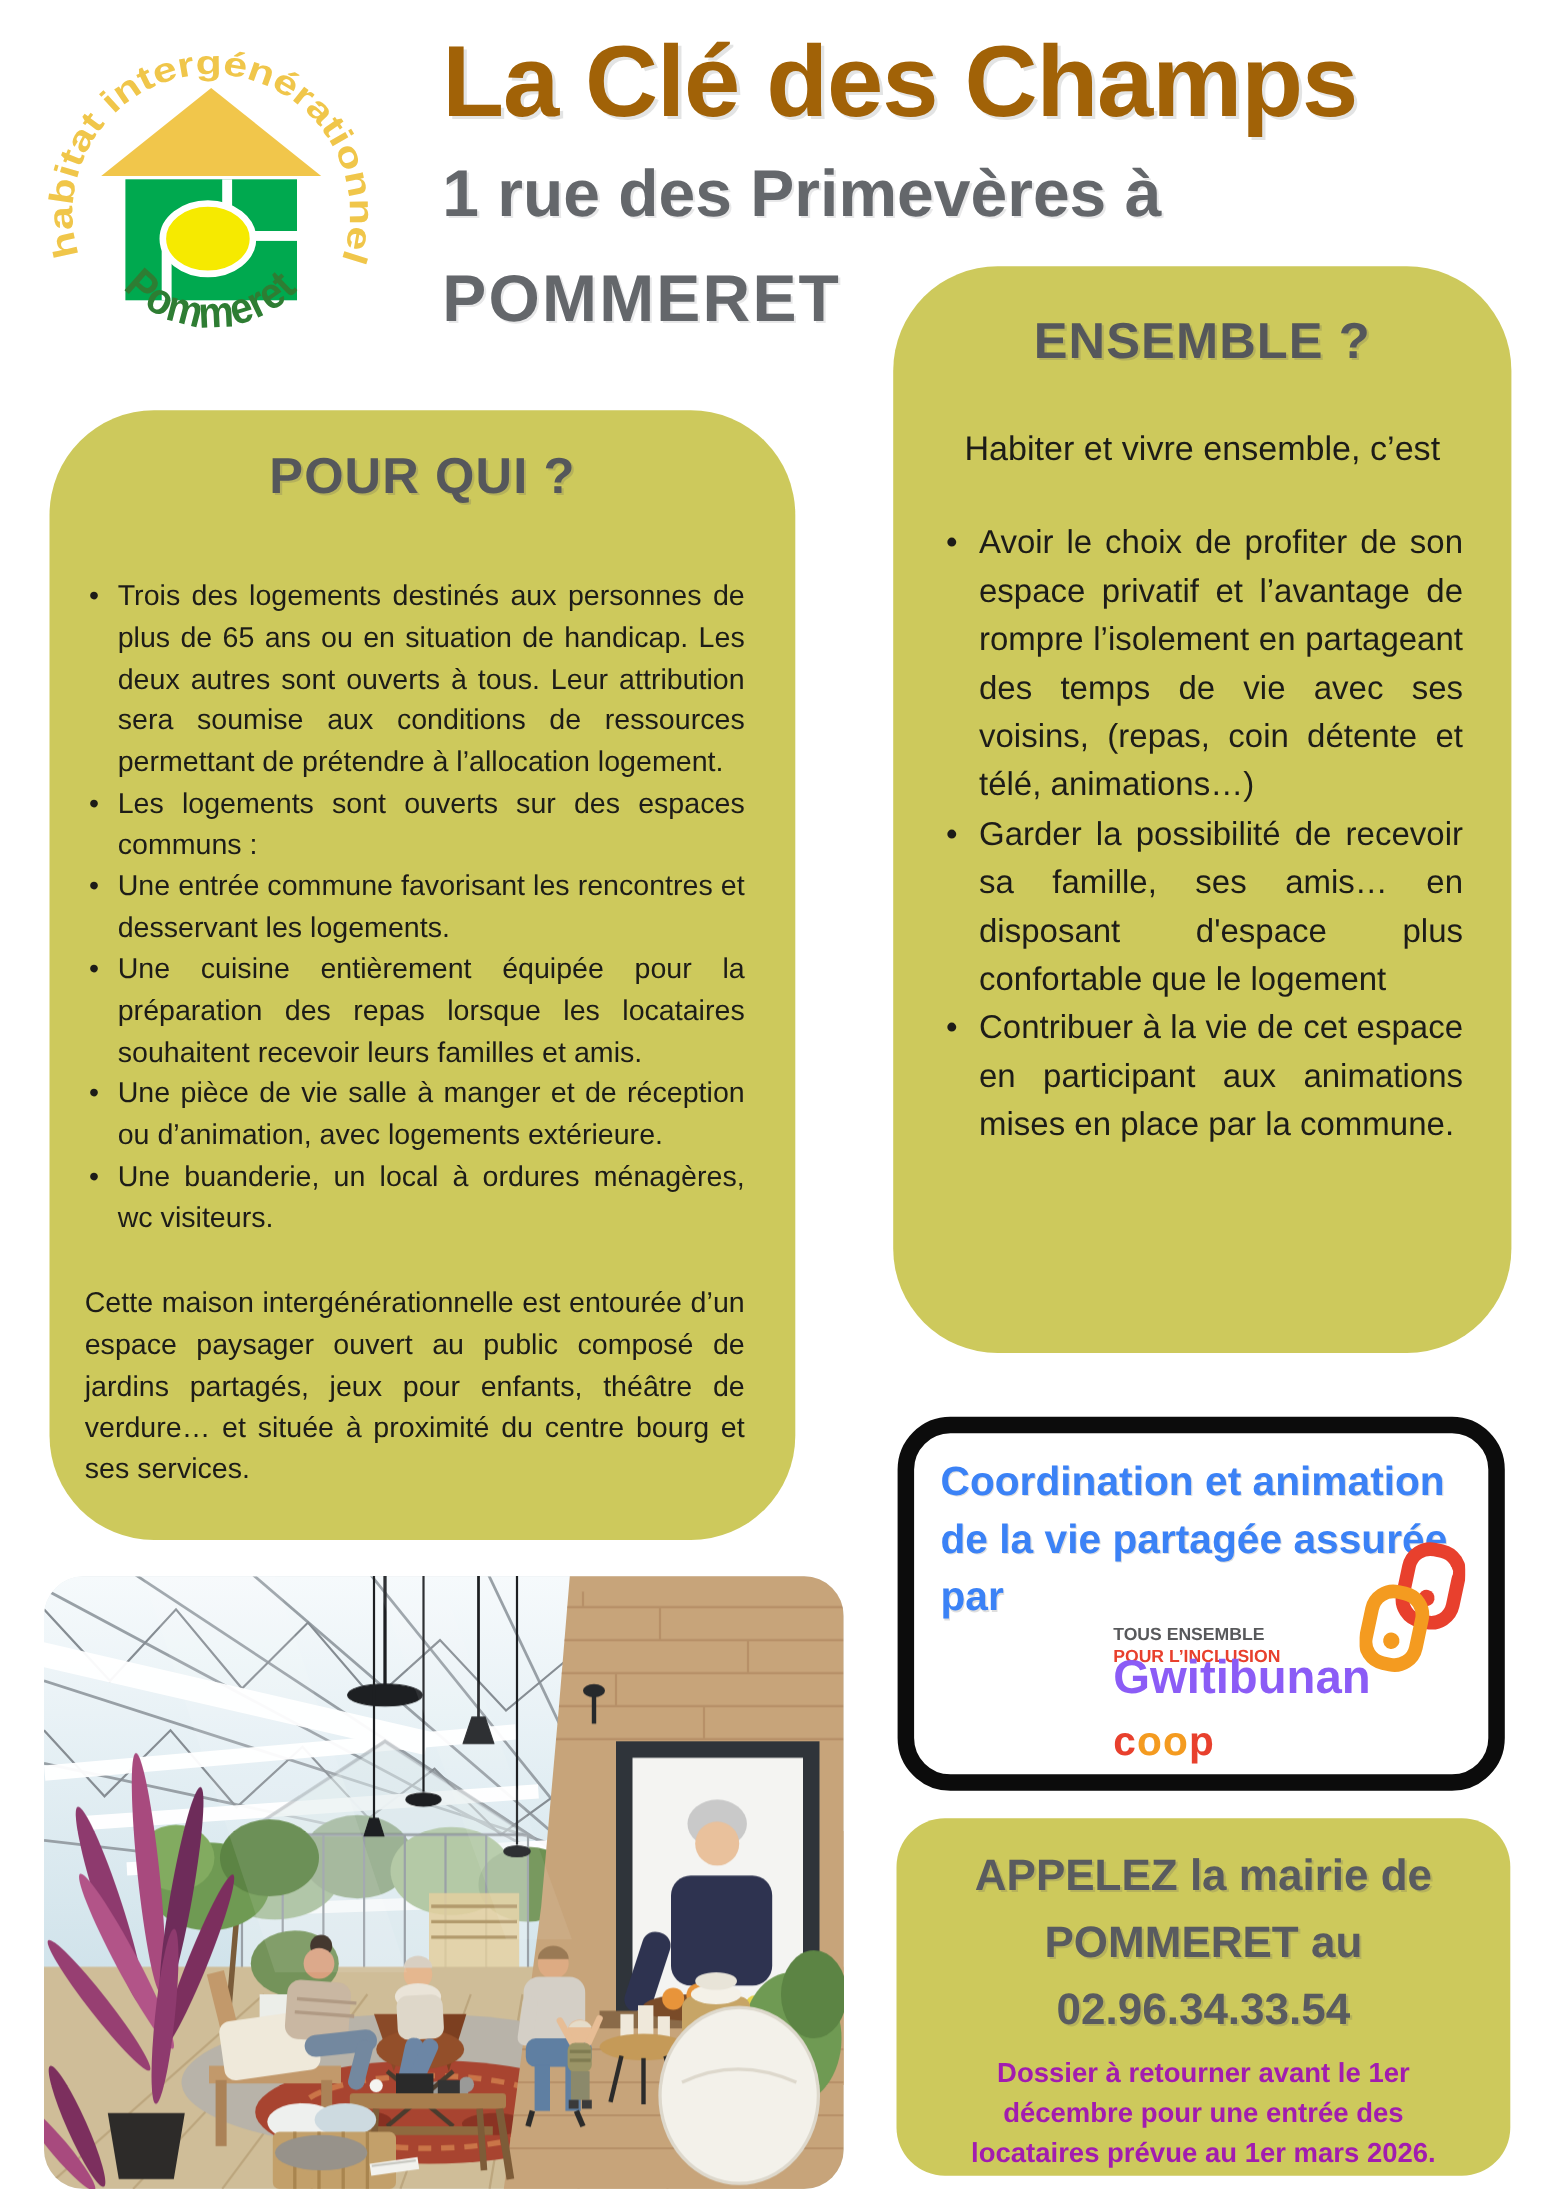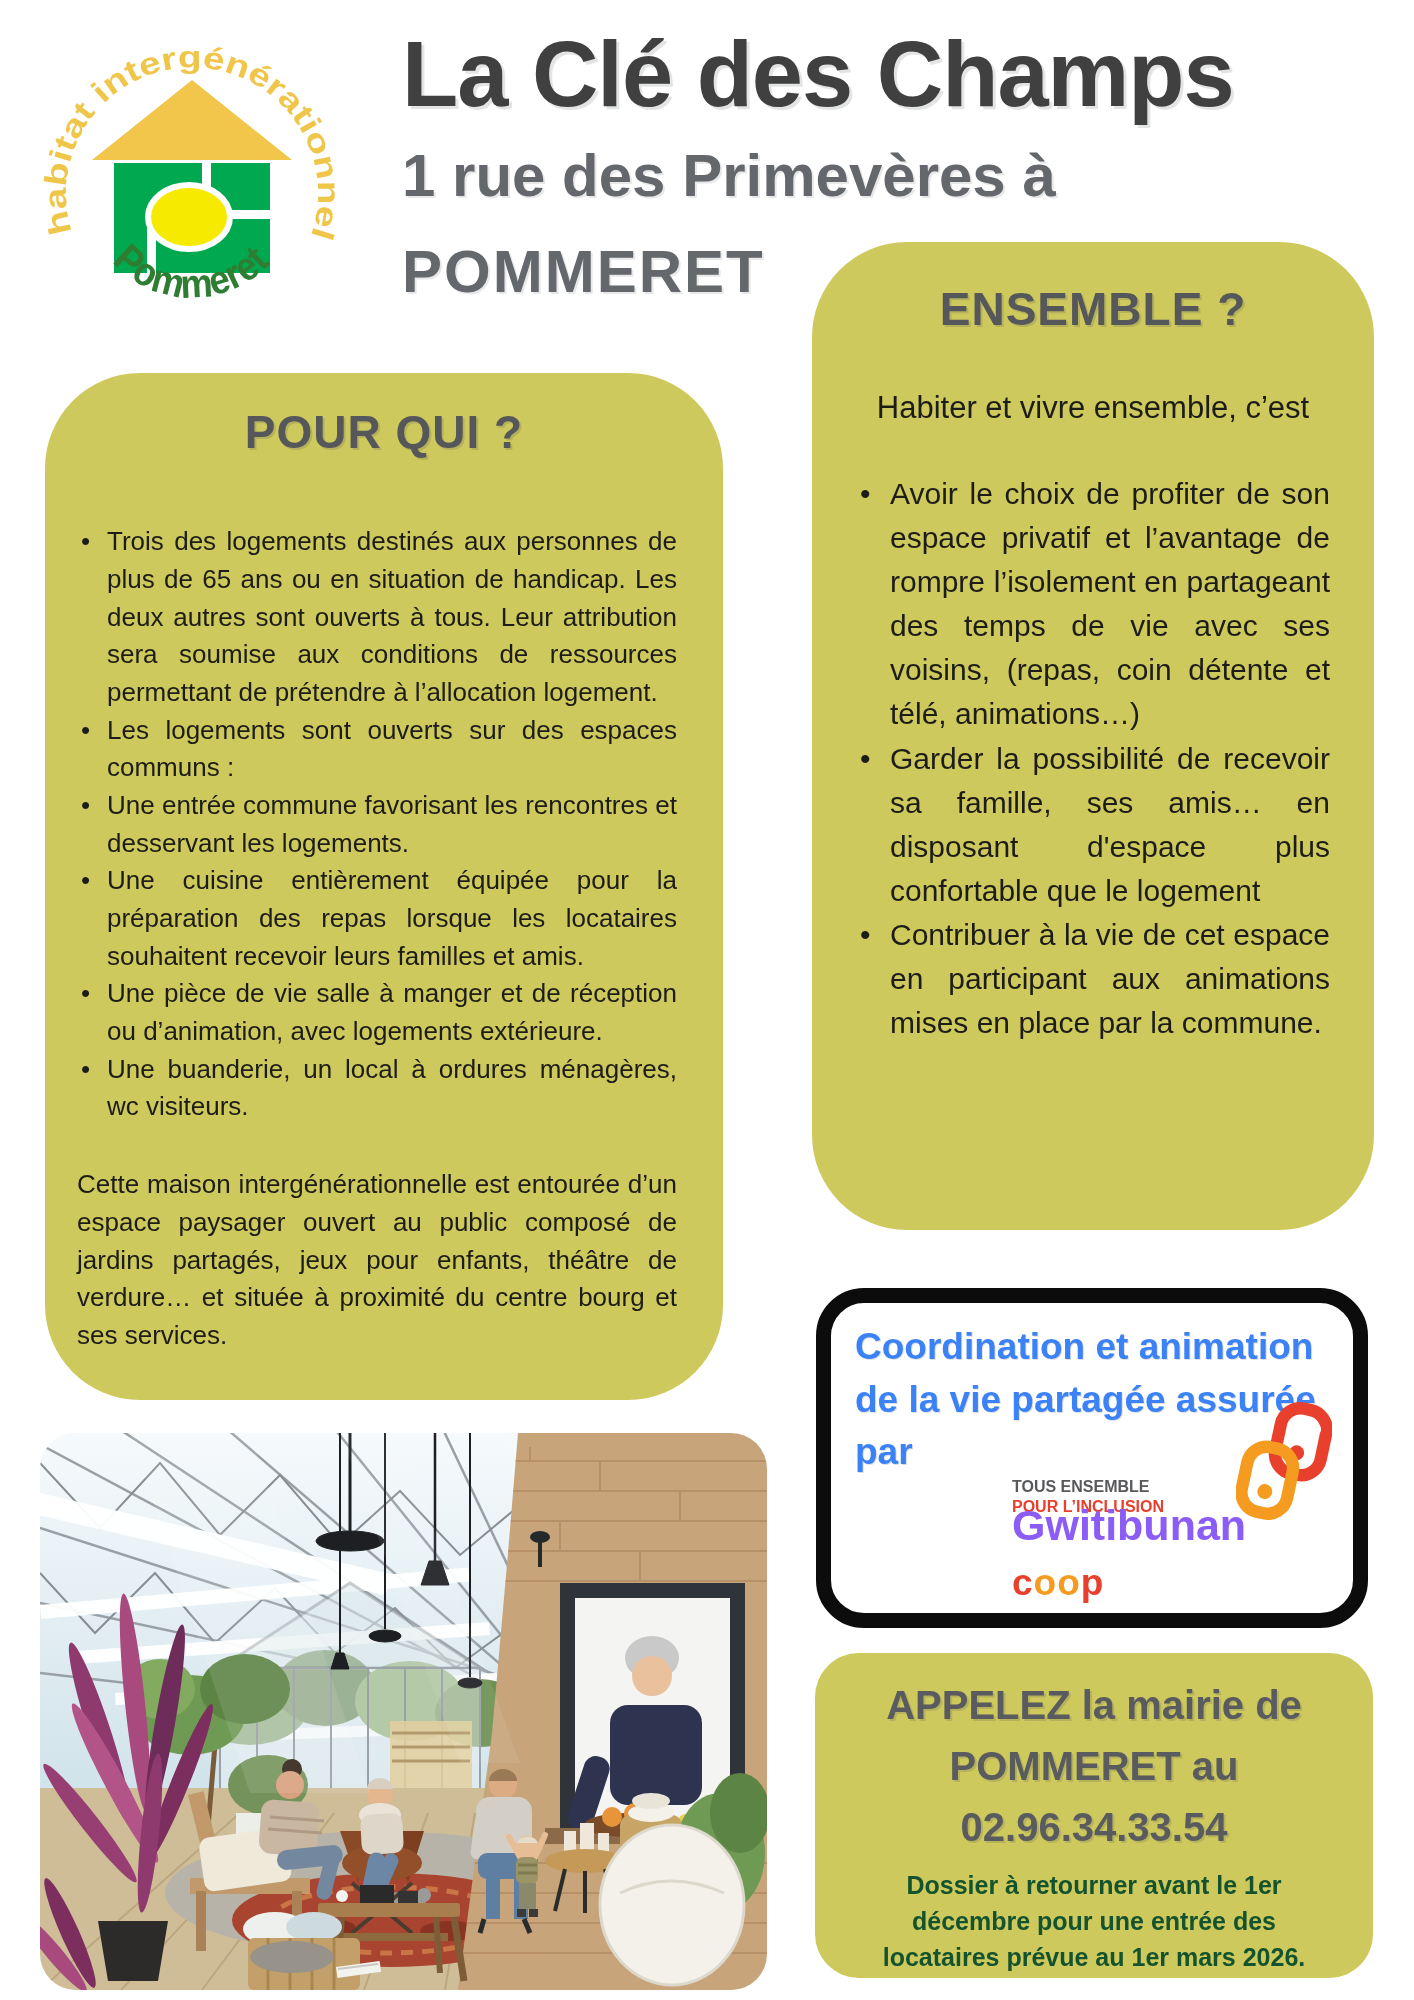--- a/index.html
+++ b/index.html
@@ -6,21 +6,21 @@
   body{
     width:1414px;height:2000px;position:relative;background:#ffffff;
     font-family:"Liberation Sans",sans-serif;color:#1d1c18;overflow:hidden;
   }
   .abs{position:absolute;}
 
   
   #logo{left:42px;top:10px;width:300px;height:315px;}
   #title-block{left:402px;top:28px;width:880px;}
   .main-title{
-    font-size:92px;font-weight:bold;color:#404040;line-height:1.0;
+    font-size:92px;font-weight:bold;color:#a16207;line-height:1.0;
     letter-spacing:-1px;text-shadow:3px 3px 0 rgba(100,103,107,0.18);
   }
   .sub-title{
     font-size:60px;font-weight:bold;color:#64676b;line-height:1.0;
     margin-top:26px;text-shadow:2px 2px 0 rgba(100,103,107,0.15);
   }
   .city-title{
     font-size:60px;font-weight:bold;color:#64676b;line-height:1.0;
     margin-top:36px;letter-spacing:2px;text-shadow:2px 2px 0 rgba(100,103,107,0.15);
   }
@@ -67,21 +67,21 @@
 
   
   #call-box{left:815px;top:1653px;width:558px;height:325px;border-radius:44px;overflow:hidden;}
   #call-box .big-lines{margin-top:22px;}
   .call-line{
     text-align:center;font-size:40px;font-weight:bold;color:#595b5f;
     line-height:1.53;text-shadow:2px 2px 0 rgba(89,91,95,0.2);
   }
   #call-box .note-lines{margin-top:8px;}
   .note-line{
-    text-align:center;font-size:25px;font-weight:bold;color:#14532d;line-height:1.45;
+    text-align:center;font-size:25px;font-weight:bold;color:#a21caf;line-height:1.45;
   }
 
   
   #photo{left:40px;top:1433px;width:727px;height:557px;border-radius:36px;overflow:hidden;background:#e8eef0;}
 </style>
 </head>
 <body>
 
 <svg id="logo" class="abs" viewBox="0 0 300 315" aria-hidden="true">
   <defs>

